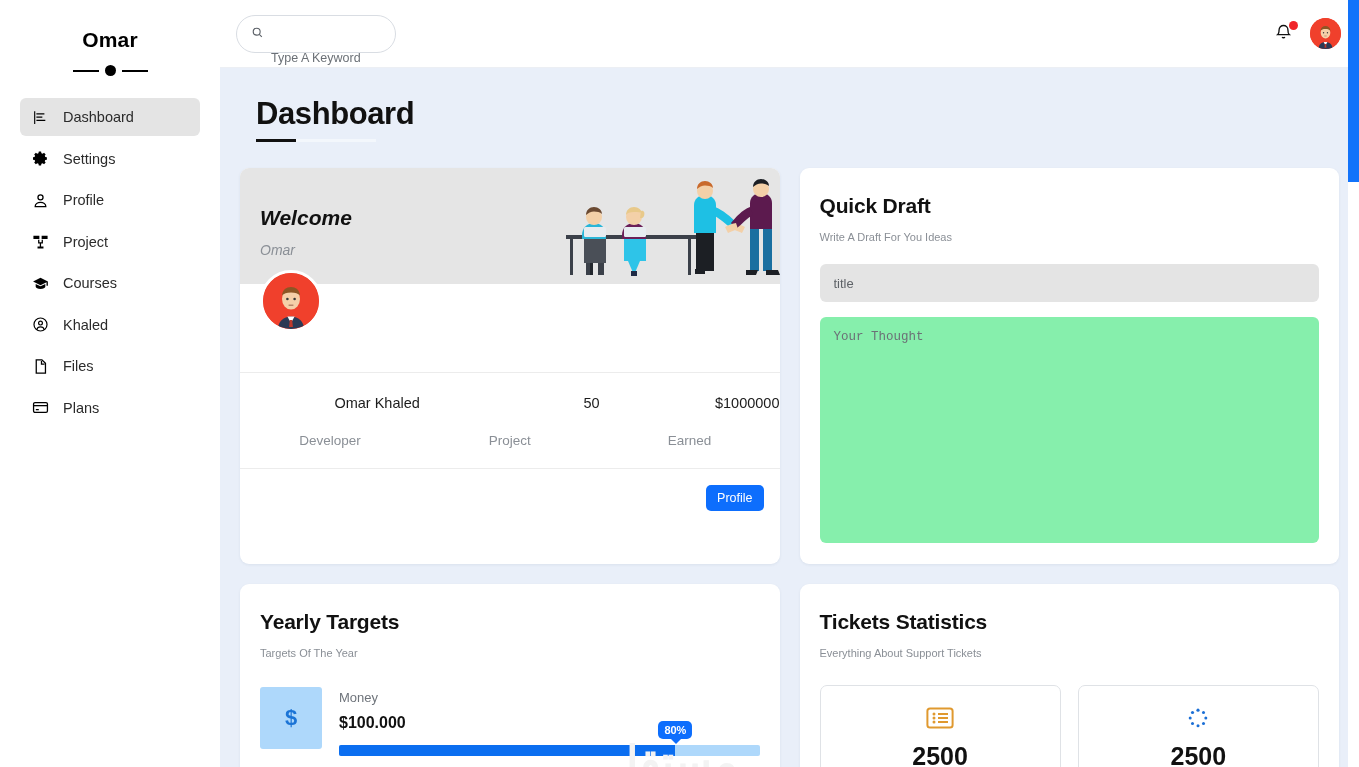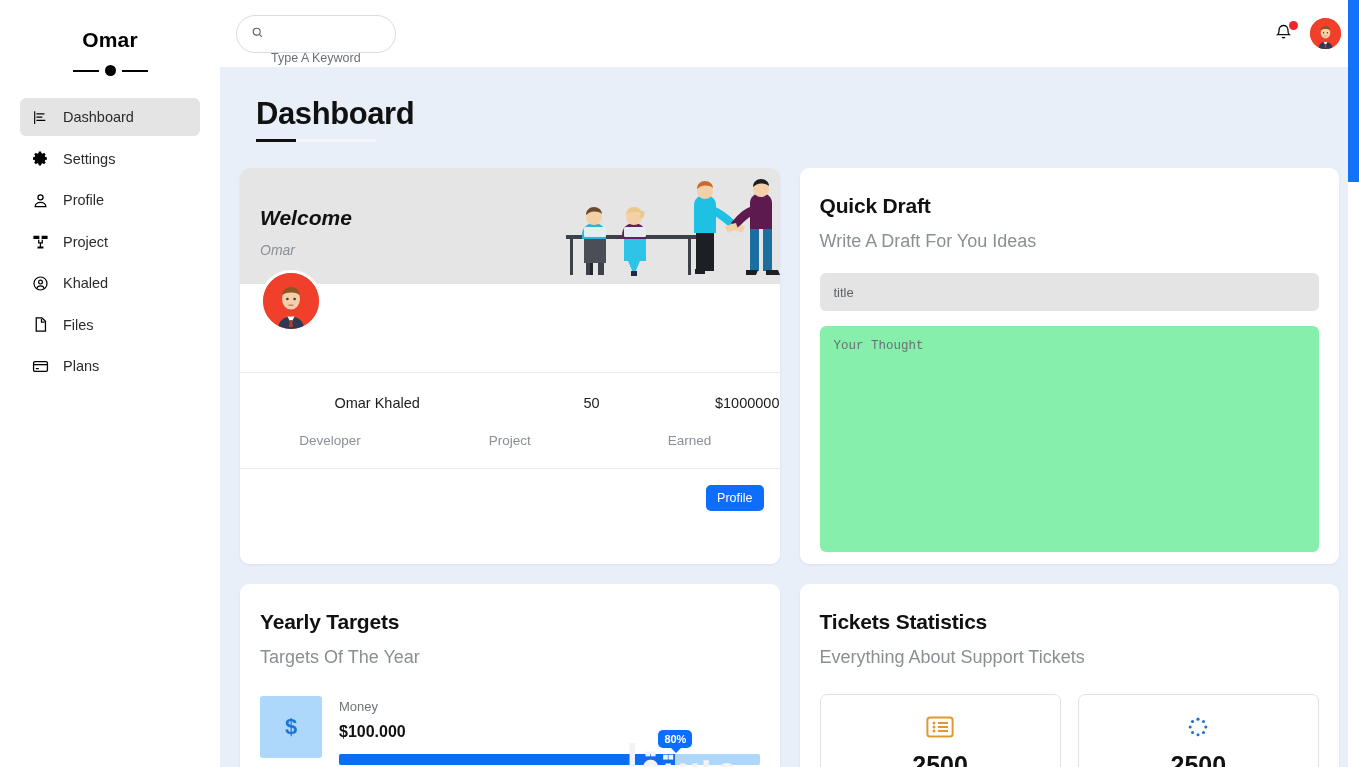--- a/index.html
+++ b/index.html
@@ -105,21 +105,21 @@
     padding: 0 4px;
   }
   .card {
     background: #fff;
     border-radius: 9px;
     box-shadow: 0 1px 3px rgba(30,50,90,.07);
     position: relative;
     overflow: hidden;
   }
   .card-h2 { font-size: 21px; font-weight: bold; color: #111; letter-spacing: -.2px; }
-  .card-sub { font-size: 18px; color: #8a8f96; margin-top: 13px; }
+  .card-sub { font-size: 11px; color: #8a8f96; margin-top: 13px; }
 
   
   .welcome { height: 396px; }
   .welcome-top {
     background: #e5e5e5; height: 116px;
     display: flex; align-items: flex-start; justify-content: space-between;
     padding: 38px 0 0 20px;
     position: relative;
     font-style: italic;
   }
@@ -261,20 +261,28 @@
           </span>
         <span>Profile</span>
       </div>
       <div class="nav-item">
         <span class="nav-ico">
             <svg viewBox="0 0 24 24">
               <path d="M2 4h8.4v4.4H2V4zm11.6 0H22v4.4h-8.4V4zM8.6 9.4h1.8v4.2H8.6V9.4zm5 0h1.8v4.2h-1.8V9.4zM8.6 13h6.8v1.8H8.6V13zm2.4 1.8h1.8V20H11v-5.2zM7.8 19h8.4v2.8H7.8V19z"></path>
             </svg>
           </span>
         <span>Project</span>
+      </div>
+      <div class="nav-item">
+        <span class="nav-ico">
+            <svg viewBox="0 0 24 24">
+              <path d="M12 4L1.5 9.2 12 14.4l8.5-4.2v5.1h1.9V9.2L12 4zM5.2 12.6v4c0 1.6 3 3 6.8 3s6.8-1.4 6.8-3v-4L12 16 5.2 12.6z"></path>
+            </svg>
+          </span>
+        <span>Courses</span>
       </div>
       <div class="nav-item">
         <span class="nav-ico">
             <svg viewBox="0 0 24 24">
               <circle cx="12" cy="12" r="9.2" fill="none" stroke="currentColor" stroke-width="1.7"></circle>
               <circle cx="12" cy="10" r="2.7" fill="none" stroke="currentColor" stroke-width="1.7"></circle>
               <path d="M6.6 19.4c.7-2.6 2.8-4.1 5.4-4.1s4.7 1.5 5.4 4.1" fill="none" stroke="currentColor" stroke-width="1.7"></path>
             </svg>
           </span>
         <span>Khaled</span>

